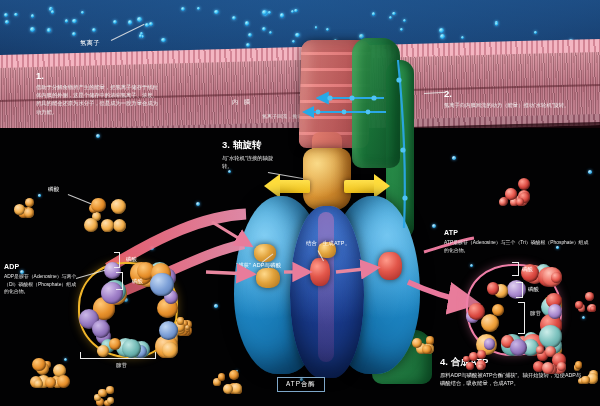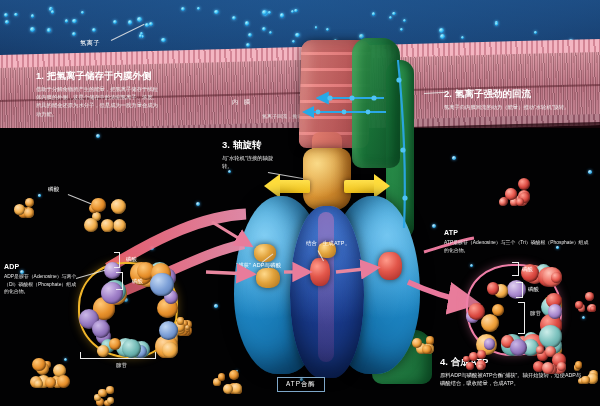--- a/index.html
+++ b/index.html
@@ -303,29 +303,27 @@
       <div class="star" style="left: 300px; top: 250px; width: 2.59363px; height: 2.59363px;"></div>
       <div class="star" style="left: 352px; top: 16px; width: 3.77262px; height: 3.77262px;"></div>
       <div class="star" style="left: 20px; top: 142px; width: 3.95115px; height: 3.95115px;"></div>
       <div class="star" style="left: 582px; top: 188px; width: 3.02366px; height: 3.02366px;"></div>
       <div class="star" style="left: 432px; top: 96px; width: 3.81792px; height: 3.81792px;"></div>
     </div>
 
   <div class="abs" style="left:36px;top:70px;width:132px;">
     <div style="display:flex;align-items:baseline;gap:3px;">
       <span class="num step-head">1.</span>
-      <span class="step-head">把氢离子储存于内膜外侧</span>
     </div>
     <div class="step-body" style="margin-top:2px;width:126px;">借助于分解食物所产生的能量，把氢离子储存于线粒体内膜的外侧，这是个储存中的浓缩氢离子、浓度、所具的能会还原为水分子，但是成为一股力量会成为动力能。</div>
   </div>
 
   <div class="abs" style="left:444px;top:88px;width:146px;">
     <div style="display:flex;align-items:baseline;gap:3px;">
       <span class="num step-head">2.</span>
-      <span class="step-head">氢离子强劲的回流</span>
     </div>
     <div class="step-body" style="margin-top:2px;width:140px;">氢离子向内膜回流的动力（能量）推动“水轮机”旋转。</div>
   </div>
   <div class="leader" style="left:424px;top:93px;width:22px;transform:rotate(-3deg);"></div>
 
   <div class="abs" style="left:222px;top:139px;width:92px;">
     <div style="display:flex;align-items:baseline;gap:3px;">
       <span class="num step-head">3.</span>
       <span class="step-head">轴旋转</span>
     </div>

